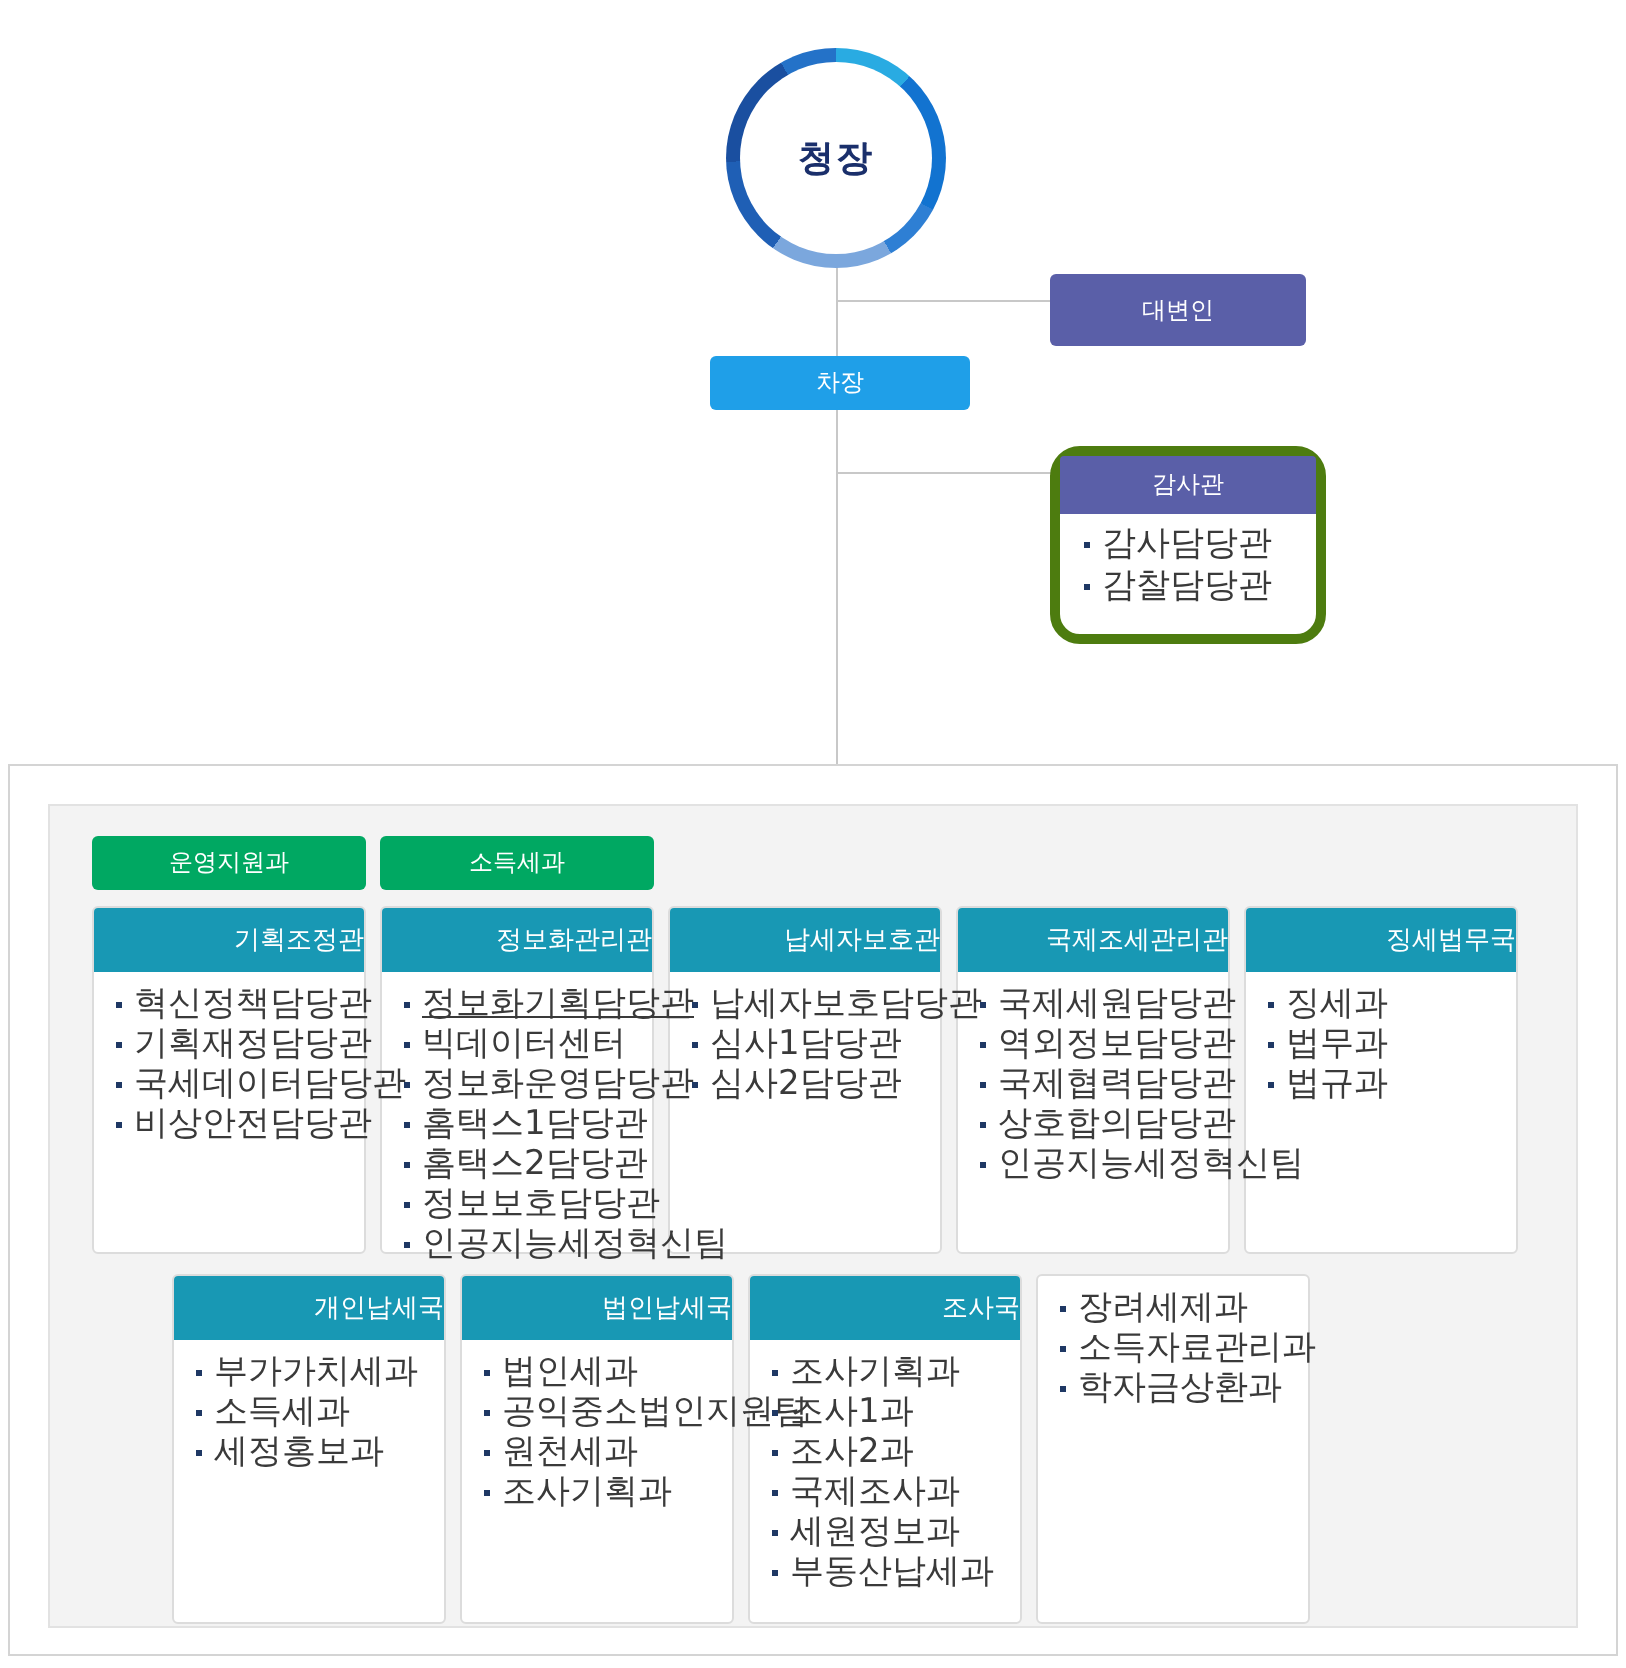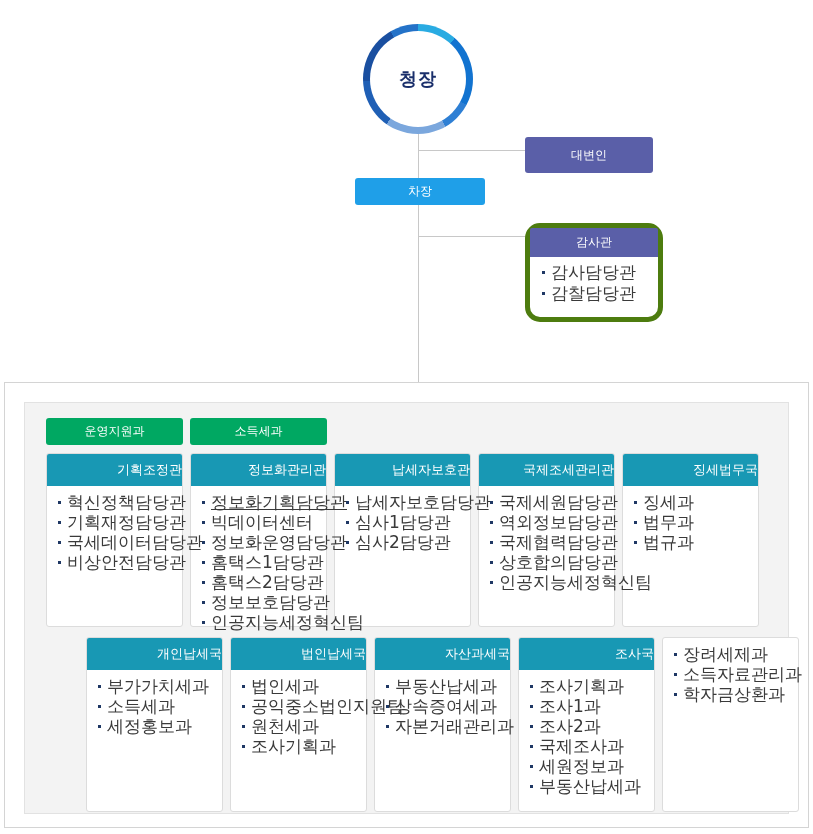--- a/index.html
+++ b/index.html
@@ -361,30 +361,20 @@
       <div class="dept-body">
         <ul class="unit-list">
           <li><span class="unit-text">법인세과</span></li>
           <li><span class="unit-text">공익중소법인지원팀</span></li>
           <li><span class="unit-text">원천세과</span></li>
           <li><span class="unit-text">조사기획과</span></li>
         </ul>
       </div>
     </div>
 
-    <div class="dept-card">
-      <div class="dept-head">자산과세국</div>
-      <div class="dept-body">
-        <ul class="unit-list">
-          <li><span class="unit-text">부동산납세과</span></li>
-          <li><span class="unit-text">상속증여세과</span></li>
-          <li><span class="unit-text">자본거래관리과</span></li>
-        </ul>
-      </div>
-    </div>
 
     <div class="dept-card">
       <div class="dept-head">조사국</div>
       <div class="dept-body">
         <ul class="unit-list">
           <li><span class="unit-text">조사기획과</span></li>
           <li><span class="unit-text">조사1과</span></li>
           <li><span class="unit-text">조사2과</span></li>
           <li><span class="unit-text">국제조사과</span></li>
           <li><span class="unit-text">세원정보과</span></li>

